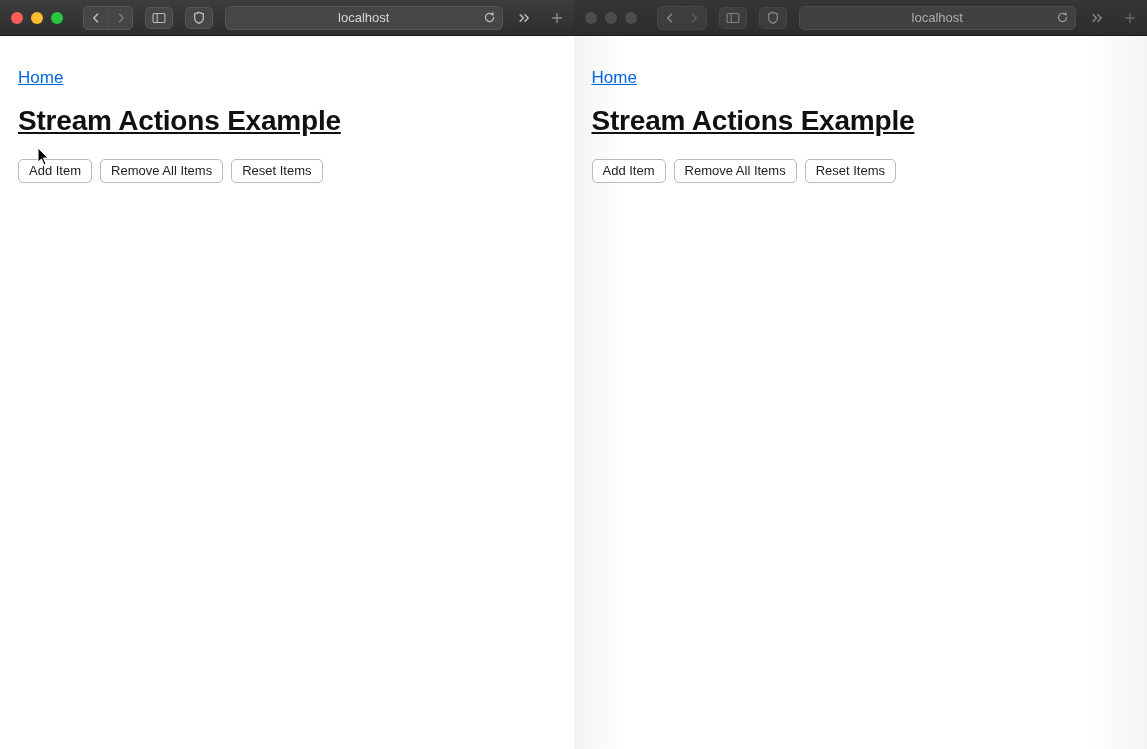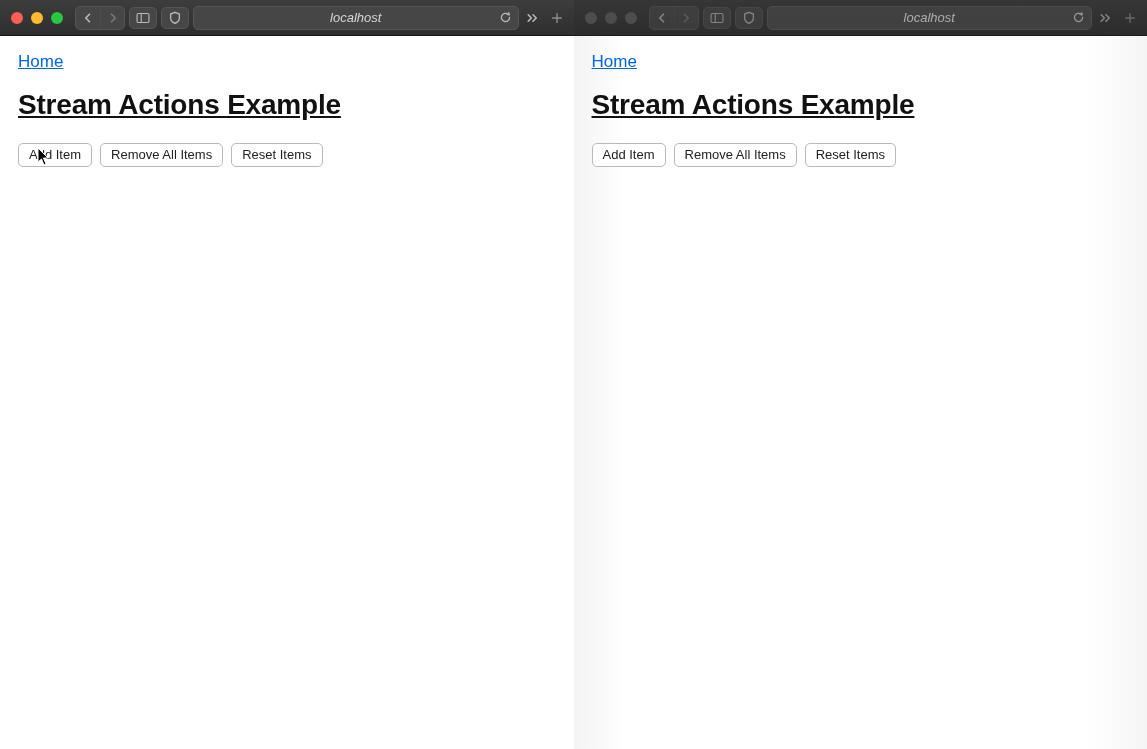--- a/index.html
+++ b/index.html
@@ -34,25 +34,24 @@
         inset -8px 0 12px -8px rgba(0,0,0,0.04);
     }
 
     
     .toolbar {
       height: 36px;
       background: linear-gradient(to bottom, #3d3d3d, #2e2e2e);
       display: flex;
       align-items: center;
       padding: 0 11px;
-      gap: 4px;
+      gap: 12px;
       flex: 0 0 auto;
       border-bottom: 1px solid #1a1a1a;
       position: relative;
-      font-style: italic;
     }
     .browser-window.inactive .toolbar {
       background: linear-gradient(to bottom, #363636, #2c2c2c);
     }
 
     .traffic-lights {
       display: flex;
       gap: 8px;
       margin-right: 8px;
     }
@@ -153,21 +152,21 @@
       width: 20px;
       height: 100%;
       margin-right: -4px;
       align-self: stretch;
     }
     .browser-window.inactive .new-tab { opacity: 0.6; }
 
     
     .content {
       flex: 1 1 auto;
-      padding: 12px 18px;
+      padding: 28px 18px;
       background: #ffffff;
       overflow: auto;
       position: relative;
     }
 
     .browser-window.inactive .content {
       background: linear-gradient(to right,
         #f3f3f3 0,
         #ffffff 50px,
         #ffffff calc(100% - 60px),

